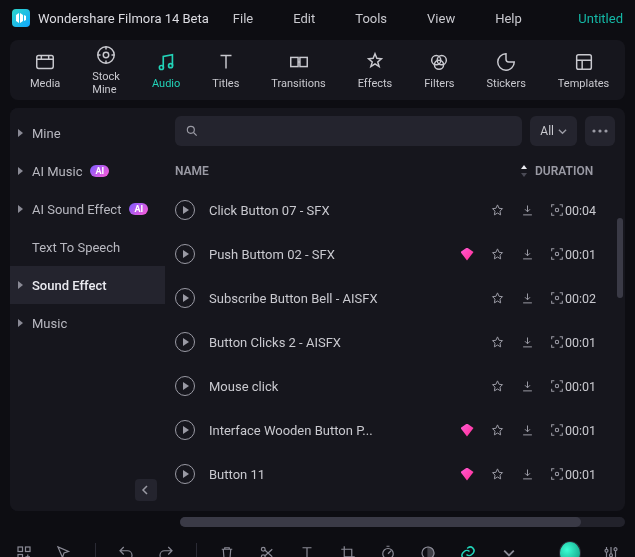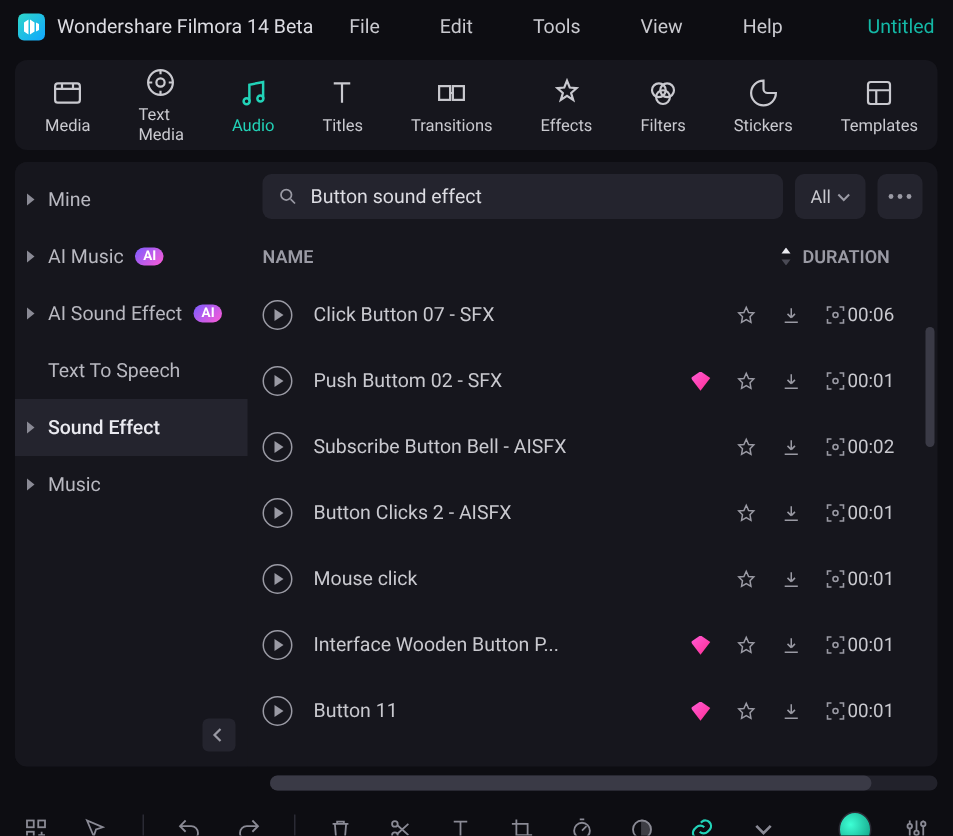--- a/index.html
+++ b/index.html
@@ -89,21 +89,21 @@
     <span>Media</span>
   </div>
   <div class="tool">
     <span class="ico">
         <svg width="22" height="22" viewBox="0 0 24 24" fill="none" stroke="currentColor" stroke-width="1.6">
           <circle cx="12" cy="12" r="9"></circle>
           <circle cx="12" cy="12" r="3"></circle>
           <path d="M12 3v3M12 18v3M3 12h3M18 12h3"></path>
         </svg>
       </span>
-    <span>Text Media</span>
+    <span>Stock Mine</span>
   </div>
   <div class="tool active">
     <span class="ico">
         <svg width="22" height="22" viewBox="0 0 24 24" fill="none" stroke="currentColor" stroke-width="1.8">
           <path d="M9 18V6l10-2v12"></path>
           <circle cx="7" cy="18" r="2.2"></circle>
           <circle cx="17" cy="16" r="2.2"></circle>
         </svg>
       </span>
     <span>Audio</span>
@@ -199,21 +199,20 @@
 
   <div class="content" style="position:relative;">
     <div class="search-row">
       <div class="search-box">
         <span>
             <svg width="14" height="14" viewBox="0 0 24 24" fill="none" stroke="#9a9aa4" stroke-width="2">
               <circle cx="10" cy="10" r="6"></circle>
               <path d="M20 20l-5-5"></path>
             </svg>
           </span>
-        <input class="search-input" value="Button sound effect" style="">
       </div>
       <div class="filter-btn">
         <span>All</span>
         <svg width="9" height="9" viewBox="0 0 10 10">
             <path d="M1 3l4 4 4-4" fill="none" stroke="#9a9aa4" stroke-width="1.5"></path>
           </svg>
       </div>
       <div class="more-btn">
         <svg width="16" height="4" viewBox="0 0 16 4">
             <circle cx="2" cy="2" r="1.6" fill="#9a9aa4"></circle>
@@ -256,21 +255,21 @@
                 <path d="M12 4v10m0 0l-4-4m4 4l4-4M5 19h14"></path>
               </svg>
             </span>
             <span class="act-ico">
               <svg width="16" height="16" viewBox="0 0 24 24" fill="none" stroke="#9a9aa4" stroke-width="1.6">
                 <path d="M4 8V4h4M20 8V4h-4M4 16v4h4M20 16v4h-4"></path>
                 <circle cx="12" cy="12" r="2.5"></circle>
               </svg>
             </span>
           </div>
-          <div class="duration">00:06</div>
+          <div class="duration">00:04</div>
         </div>
         <div class="row">
           <div class="play-ico">
             <div class="play-tri"></div>
           </div>
           <div class="track-name">Push Buttom 02 - SFX</div>
           <div class="actions">
             <span class="act-ico">
               <div class="diamond"></div>
             </span>

